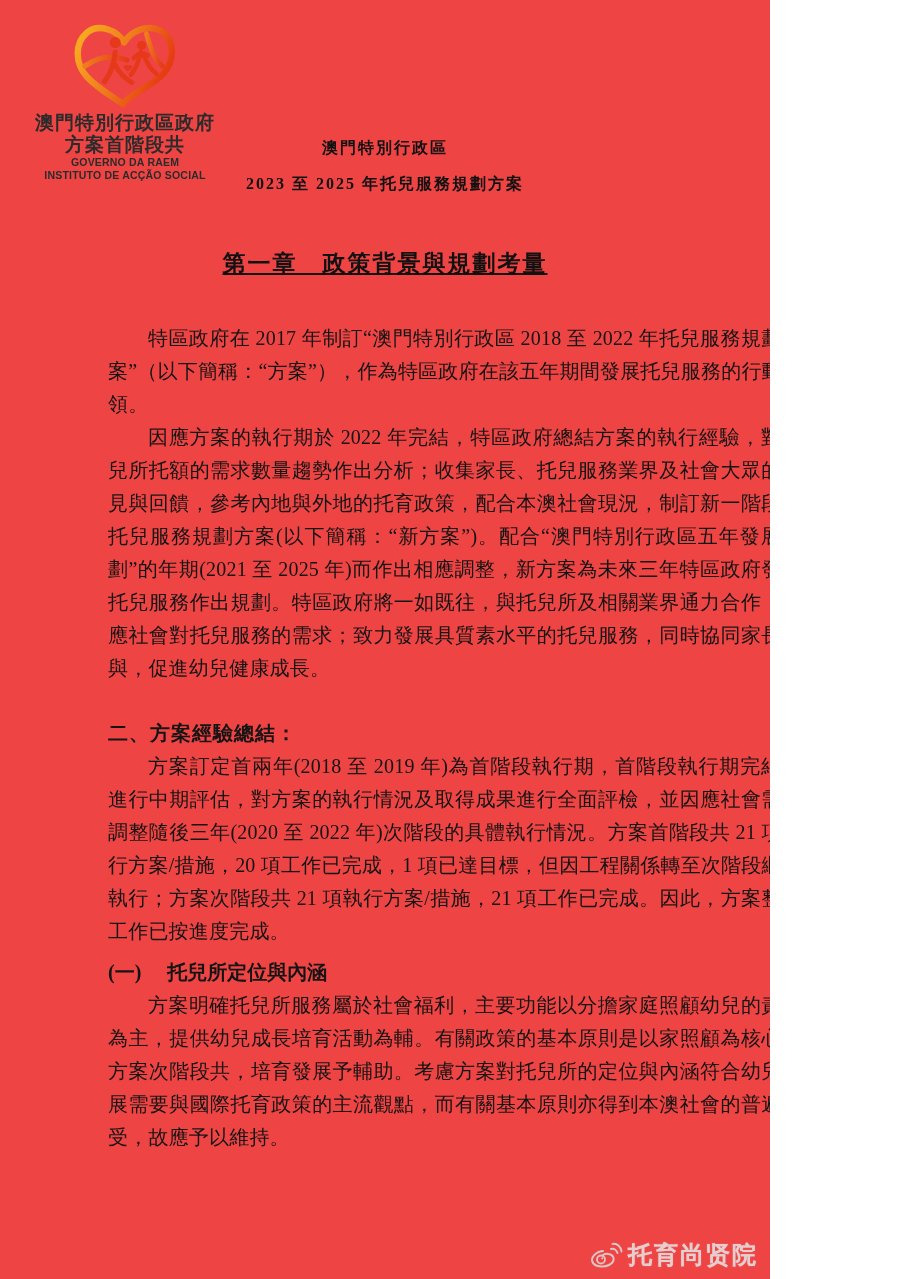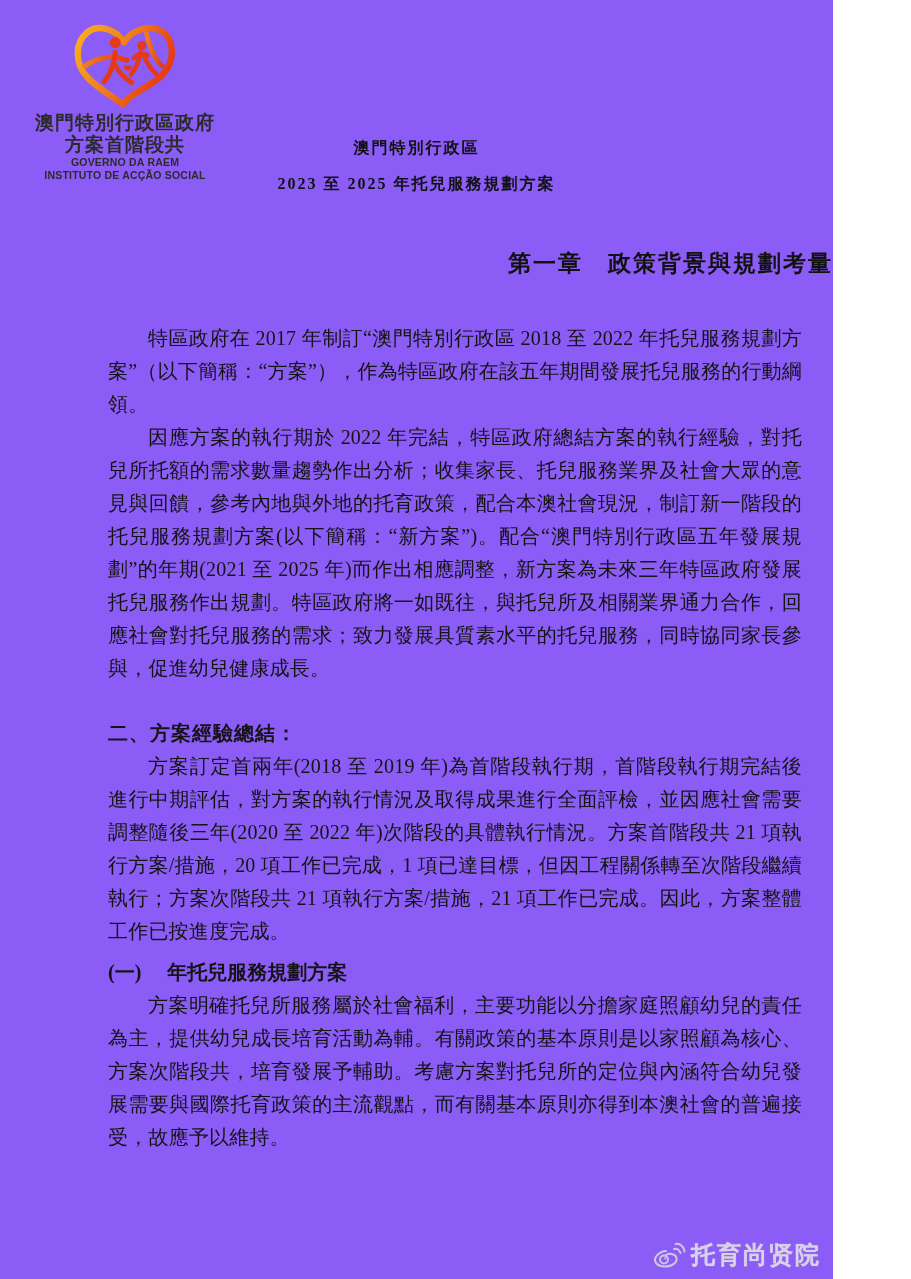--- a/index.html
+++ b/index.html
@@ -1,21 +1,21 @@
 <!DOCTYPE html>
 <html><head>
 <meta charset="utf-8">
 <style>
   * { margin: 0; padding: 0; box-sizing: border-box; }
   html, body { background: #ffffff; }
   .page {
     position: relative;
-    width: 833px;
+    width: 770px;
     height: 1279px;
-    background: #8b5cf6;
+    background: #ef4444;
     color: #141414;
     font-family: "Liberation Serif", "DejaVu Serif", serif;
     overflow: hidden;
   }
 
   
   .logo-block {
     position: absolute;
     left: 26px;
     top: 22px;
@@ -51,25 +51,26 @@
     font-size: 16px;
     line-height: 36px;
     letter-spacing: 2px;
     color: #111;
   }
   .chapter-heading {
     position: absolute;
     top: 248px;
     left: 0;
     right: 0;
-    text-align: right;
+    text-align: center;
     font-weight: 700;
     font-size: 23px;
     letter-spacing: 2px;
     color: #111;
+    text-decoration: underline;
   }
 
   
   .body-col {
     position: absolute;
     top: 322px;
     left: 108px;
     width: 694px;
   }
   .section-heading {
@@ -164,21 +165,21 @@
 
   <div class="body-col">
 
     <p>特區政府在 2017 年制訂“澳門特別行政區 2018 至 2022 年托兒服務規劃方案”（以下簡稱：“方案”），作為特區政府在該五年期間發展托兒服務的行動綱領。</p>
     <p>因應方案的執行期於 2022 年完結，特區政府總結方案的執行經驗，對托兒所托額的需求數量趨勢作出分析；收集家長、托兒服務業界及社會大眾的意見與回饋，參考內地與外地的托育政策，配合本澳社會現況，制訂新一階段的托兒服務規劃方案(以下簡稱：“新方案”)。配合“澳門特別行政區五年發展規劃”的年期(2021 至 2025 年)而作出相應調整，新方案為未來三年特區政府發展托兒服務作出規劃。特區政府將一如既往，與托兒所及相關業界通力合作，回應社會對托兒服務的需求；致力發展具質素水平的托兒服務，同時協同家長參與，促進幼兒健康成長。</p>
 
     <div class="section-heading second">二、方案經驗總結：</div>
     <p>方案訂定首兩年(2018 至 2019 年)為首階段執行期，首階段執行期完結後進行中期評估，對方案的執行情況及取得成果進行全面評檢，並因應社會需要調整隨後三年(2020 至 2022 年)次階段的具體執行情況。方案首階段共 21 項執行方案/措施，20 項工作已完成，1 項已達目標，但因工程關係轉至次階段繼續執行；方案次階段共 21 項執行方案/措施，21 項工作已完成。因此，方案整體工作已按進度完成。</p>
 
     <div class="subsection-heading">
-      <span class="num">(一)</span><span>年托兒服務規劃方案</span>
+      <span class="num">(一)</span><span>托兒所定位與內涵</span>
     </div>
     <p>方案明確托兒所服務屬於社會福利，主要功能以分擔家庭照顧幼兒的責任為主，提供幼兒成長培育活動為輔。有關政策的基本原則是以家照顧為核心、方案次階段共，培育發展予輔助。考慮方案對托兒所的定位與內涵符合幼兒發展需要與國際托育政策的主流觀點，而有關基本原則亦得到本澳社會的普遍接受，故應予以維持。</p>
 
   </div>
 
   <div class="watermark">
     <svg width="34" height="28" viewBox="0 0 34 28" aria-hidden="true">
       <path d="M14 10 C6 11 1.5 17 3.5 21 C5.5 25.5 14 27 20 24 C26 21 26.5 14.5 19.5 13 C17.5 12.6 15.5 13 14 14" fill="none" stroke="#dcdcdc" stroke-width="2" stroke-linecap="round"></path>
       <circle cx="12" cy="18.5" r="4" fill="none" stroke="#dcdcdc" stroke-width="1.8"></circle>
       <circle cx="13.3" cy="17.3" r="1.1" fill="#dcdcdc"></circle>

